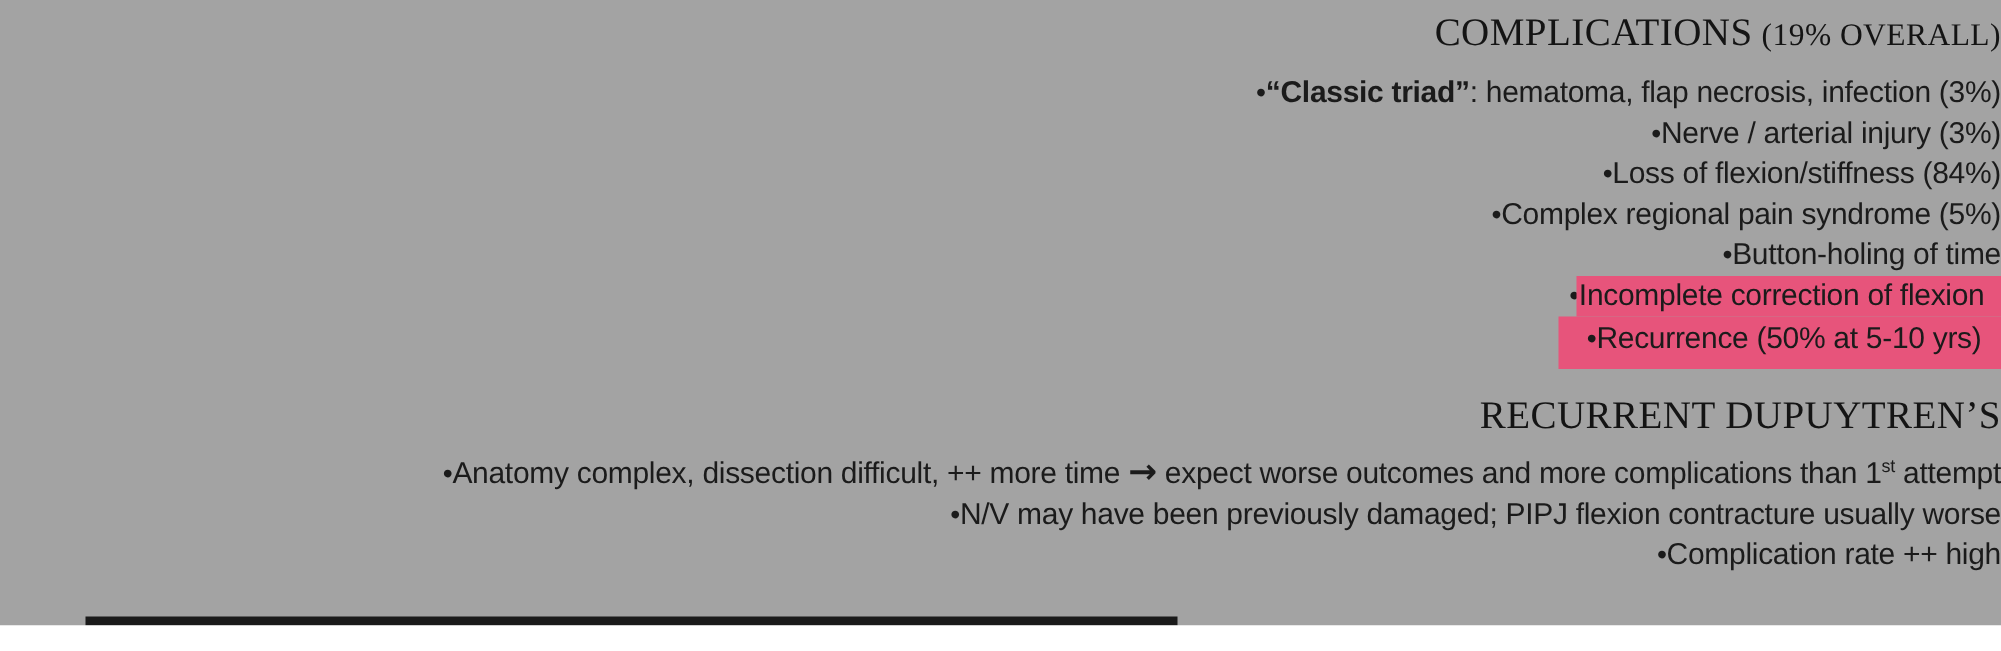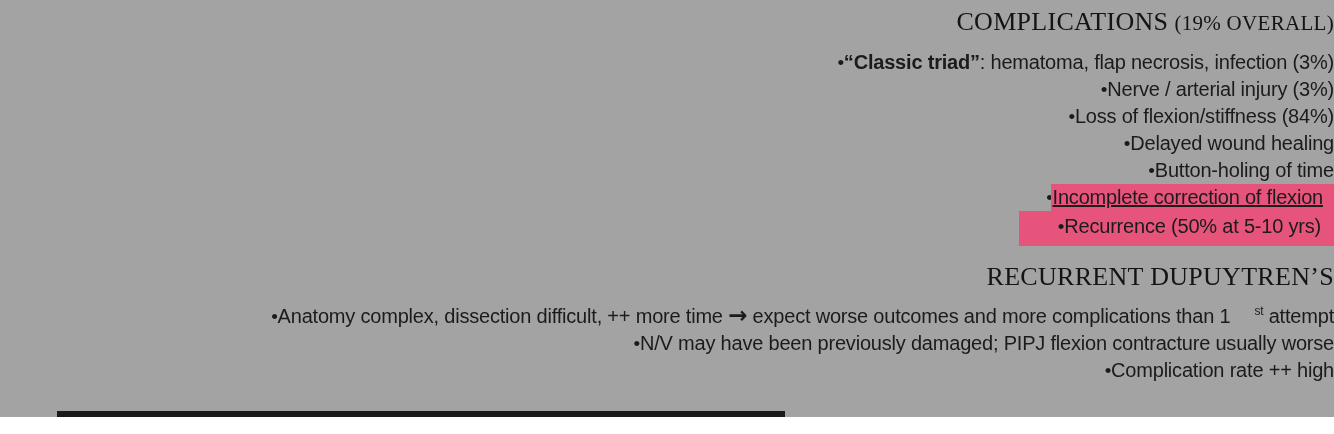--- a/index.html
+++ b/index.html
@@ -40,33 +40,32 @@
     letter-spacing: -0.2px;
   }
   .line-box { display: inline-block; }
   .bullet-marker {
     display: inline-block;
     width: 22px;
     font-size: 19px;
   }
   .seg-normal { font-weight: 400; }
   .seg-bold { font-weight: 700; margin-top: 20px; }
-  .seg-sup { vertical-align: super; font-size: 12px; line-height: 0; margin-left: 24px; }
+  .seg-sup { vertical-align: super; font-size: 12px; line-height: 0; }
   .seg-arrow { font-weight: 700; font-size: 23px; font-family: "DejaVu Sans", sans-serif; }
 
   
   .hl-text {
     background: var(--hl, #e7547b);
     padding: 2px 11px 3px 2px;
     margin-left: -2px;
-    text-decoration: underline;
   }
   .line-box.hl-full {
     background: var(--hl, #e7547b);
-    padding: 2px 13px 6px 23px;
+    padding: 2px 13px 6px 3px;
     margin-left: -11px;
   }
 
   .section-gap { height: 16px; }
 
   .cutoff-bar {
     position: absolute;
     left: 57px;
     bottom: 0;
     width: 728px;
@@ -77,21 +76,21 @@
 </head>
 <body>
 
 <div class="page">
   <div class="doc" id="doc">
       <div class="section-heading"><span class="heading-title">COMPLICATIONS</span><span class="heading-subtitle">(19% OVERALL)</span></div>
       <ul class="bullet-list">
         <li class="bullet-item"><span class="line-box"><span class="bullet-marker">•</span><span class="bullet-text"><span class="seg-bold">“Classic triad”</span><span class="seg-normal">:  hematoma, flap necrosis, infection (3%)</span></span></span></li>
         <li class="bullet-item"><span class="line-box"><span class="bullet-marker">•</span><span class="bullet-text"><span class="seg-normal">Nerve / arterial injury (3%)</span></span></span></li>
         <li class="bullet-item"><span class="line-box"><span class="bullet-marker">•</span><span class="bullet-text"><span class="seg-normal">Loss of flexion/stiffness (84%)</span></span></span></li>
-        <li class="bullet-item"><span class="line-box"><span class="bullet-marker">•</span><span class="bullet-text"><span class="seg-normal">Delayed wound healing</span></span></span></li>
+        <li class="bullet-item"><span class="line-box"><span class="bullet-marker">•</span><span class="bullet-text"><span class="seg-normal">Complex regional pain syndrome (5%)</span></span></span></li>
         <li class="bullet-item"><span class="line-box"><span class="bullet-marker">•</span><span class="bullet-text"><span class="seg-normal">Button-holing of time</span></span></span></li>
         <li class="bullet-item"><span class="line-box"><span class="bullet-marker">•</span><span class="bullet-text hl-text"><span class="seg-normal">Incomplete correction of flexion</span></span></span></li>
         <li class="bullet-item"><span class="line-box hl-full"><span class="bullet-marker">•</span><span class="bullet-text"><span class="seg-normal">Recurrence (50% at 5-10 yrs)</span></span></span></li>
       </ul>
       <div class="section-gap"></div>
       <div class="section-heading"><span class="heading-title">RECURRENT DUPUYTREN’S</span></div>
       <ul class="bullet-list second">
         <li class="bullet-item"><span class="line-box"><span class="bullet-marker">•</span><span class="bullet-text"><span class="seg-normal">Anatomy complex, dissection difficult, ++ more time </span><span class="seg-arrow">→</span><span class="seg-normal"> expect worse outcomes and more complications than 1</span><span class="seg-sup">st</span><span class="seg-normal"> attempt</span></span></span></li>
         <li class="bullet-item"><span class="line-box"><span class="bullet-marker">•</span><span class="bullet-text"><span class="seg-normal">N/V may have been previously damaged; PIPJ flexion contracture usually worse</span></span></span></li>
         <li class="bullet-item"><span class="line-box"><span class="bullet-marker">•</span><span class="bullet-text"><span class="seg-normal">Complication rate ++ high</span></span></span></li>

